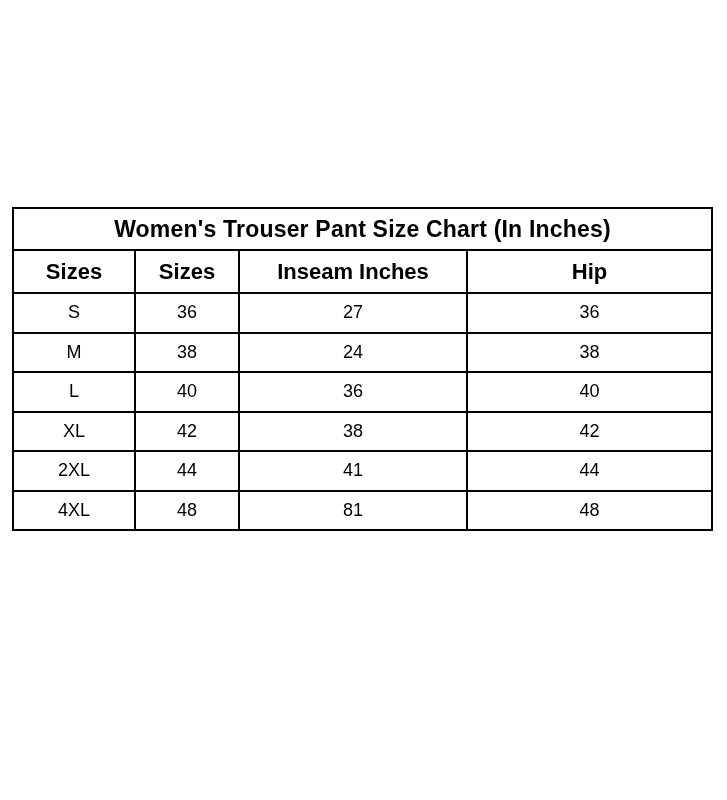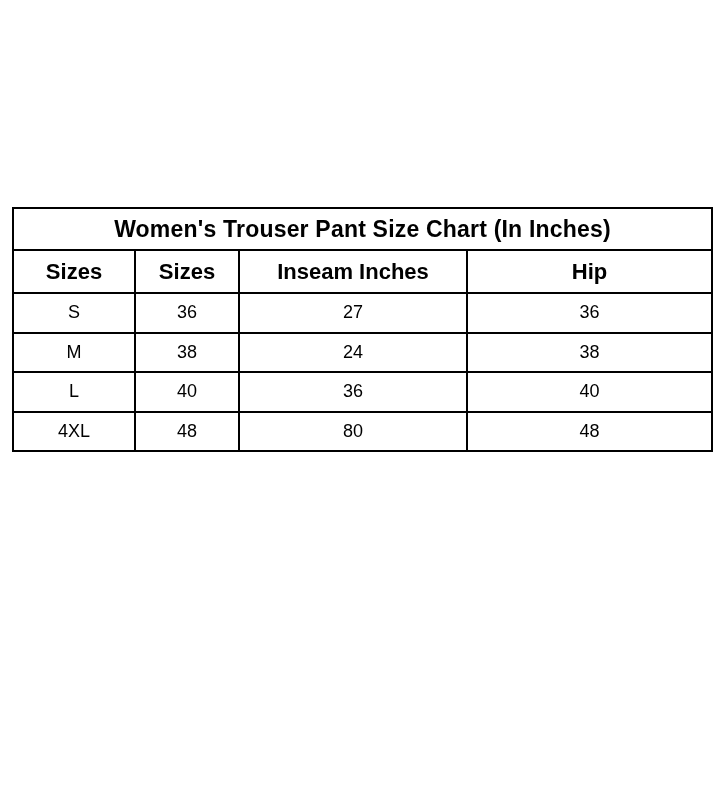--- a/index.html
+++ b/index.html
@@ -89,20 +89,32 @@
         <td>24</td>
         <td>38</td>
       </tr>
       <tr class="data-row">
         <td>L</td>
         <td>40</td>
         <td>36</td>
         <td>40</td>
       </tr>
       <tr class="data-row">
+        <td>XL</td>
+        <td>42</td>
+        <td>38</td>
+        <td>42</td>
+      </tr>
+      <tr class="data-row">
+        <td>2XL</td>
+        <td>44</td>
+        <td>41</td>
+        <td>44</td>
+      </tr>
+      <tr class="data-row">
         <td>4XL</td>
         <td>48</td>
-        <td>80</td>
+        <td>81</td>
         <td>48</td>
       </tr>
     </tbody>
   </table>
 </div>
 
 </body></html>

